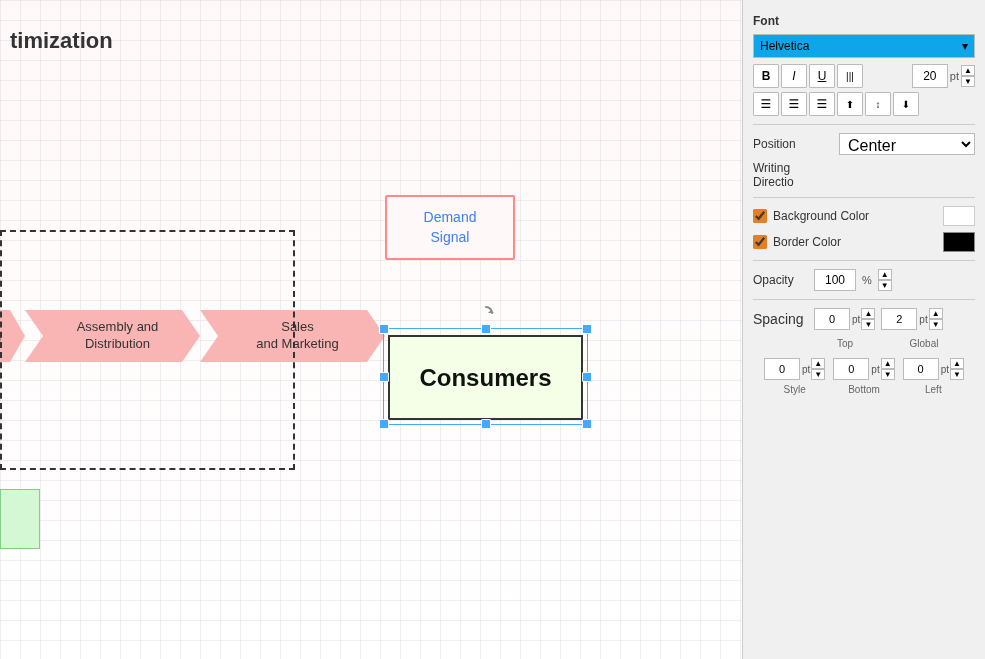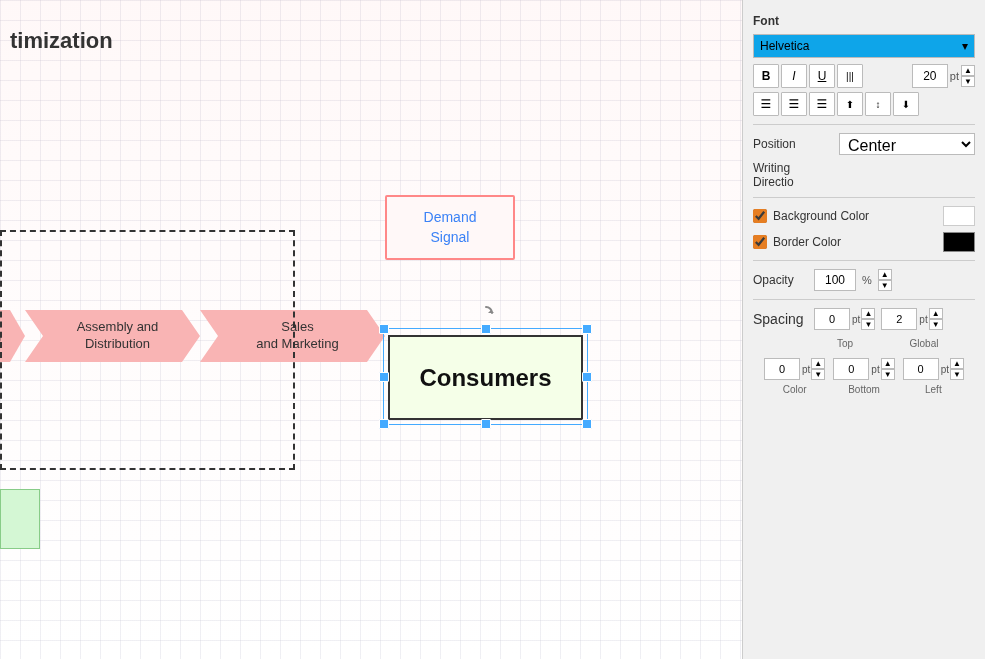--- a/index.html
+++ b/index.html
@@ -564,21 +564,21 @@
       <div style="display:flex; gap:8px; margin-left:0px; justify-content:center;">
         <div style="display:flex; flex-direction:column; align-items:center; gap:2px;">
           <div class="spacing-field">
             <input class="spacing-input" type="text" value="0" style="">
             <span style="font-size:10px; color:#555; margin-left:1px;">pt</span>
             <div class="spin-btn">
               <div class="spin-arrow">▲</div>
               <div class="spin-arrow">▼</div>
             </div>
           </div>
-          <span class="spacing-sub-label">Color</span>
+          <span class="spacing-sub-label">Style</span>
         </div>
         <div style="display:flex; flex-direction:column; align-items:center; gap:2px;">
           <div class="spacing-field">
             <input class="spacing-input" type="text" value="0" style="">
             <span style="font-size:10px; color:#555; margin-left:1px;">pt</span>
             <div class="spin-btn">
               <div class="spin-arrow">▲</div>
               <div class="spin-arrow">▼</div>
             </div>
           </div>

